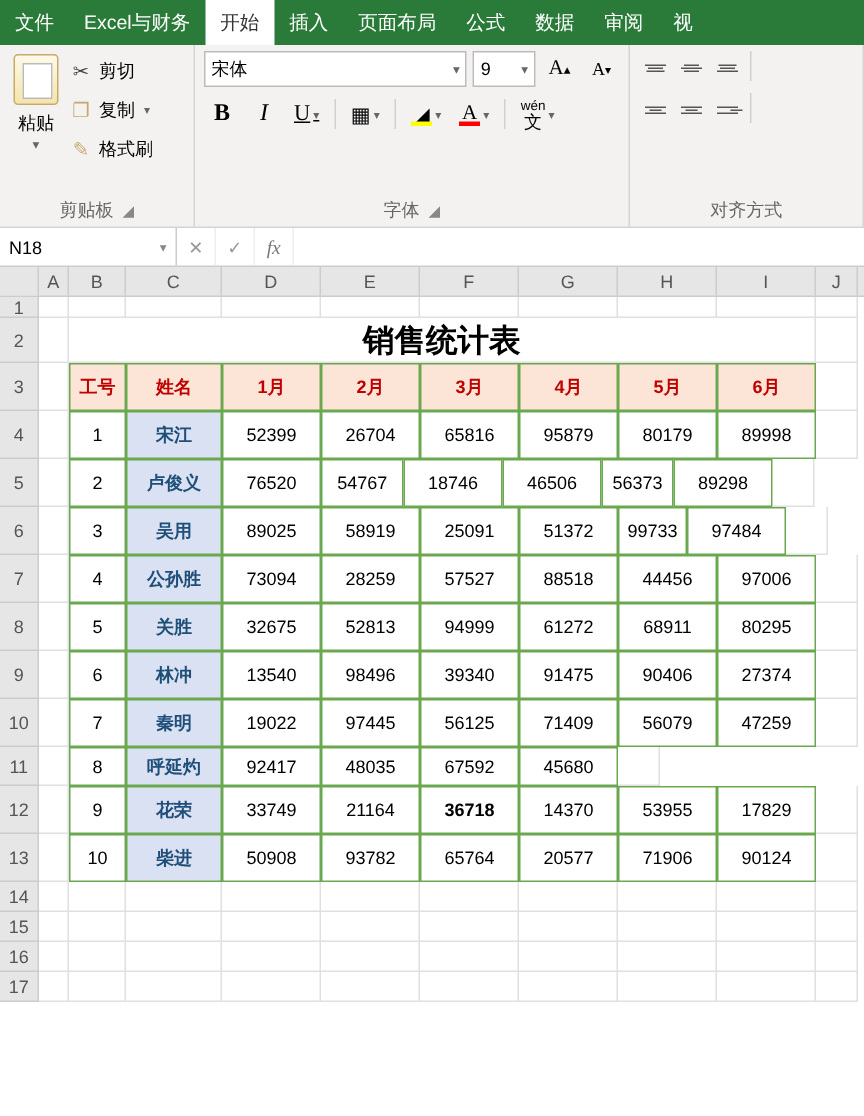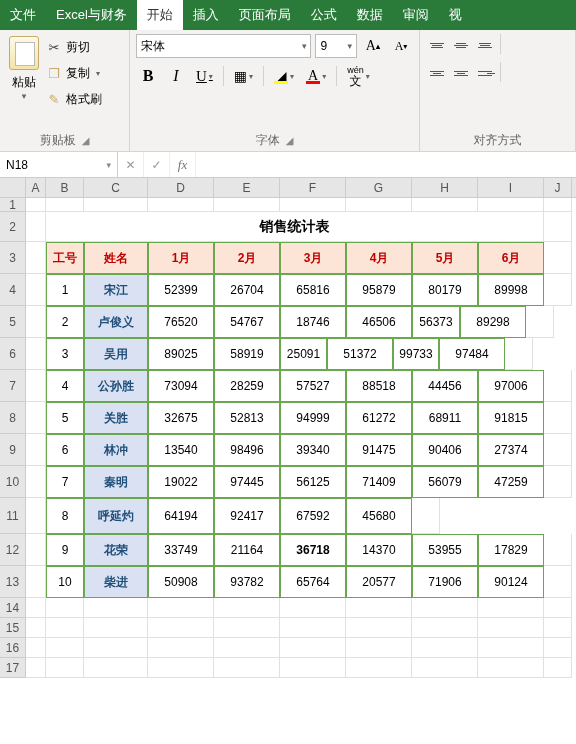--- a/index.html
+++ b/index.html
@@ -64,21 +64,21 @@
   .grid-wrap { position: relative; }
   .colhdr-row { display: flex; height: 20px; background: #e6e6e6; border-bottom: 1px solid #ccc; }
   .corner { width: 26px; border-right: 1px solid #ccc; background: #e6e6e6; }
   .colhdr { border-right: 1px solid #ccc; text-align: center; font-size: 12px; color: #555; line-height: 20px; }
   .rows { display: flex; flex-direction: column; }
   .row { display: flex; }
   .rowhdr { width: 26px; background: #e6e6e6; border-right: 1px solid #ccc; border-bottom: 1px solid #ccc; text-align: center; font-size: 12px; color: #555; display: flex; align-items: center; justify-content: center; }
   .cell { border-right: 1px solid #e0e0e0; border-bottom: 1px solid #e0e0e0; display: flex; align-items: center; padding: 0 4px; font-size: 12px; overflow: hidden; white-space: nowrap; }
   
   
-  .title-cell { font-family: SimSun, serif; font-size: 14px; font-weight: bold; justify-content: center; }
+  .title-cell { font-family: SimSun, serif; font-size: 21px; font-weight: bold; justify-content: center; }
   .thead { background: #fce5d6; color: #c00000; font-weight: bold; justify-content: center; border: 1px solid #6aa84f; }
   .idcell { justify-content: center; border: 1px solid #6aa84f; }
   .namecell { background: #d9e1f2; color: #1f4e79; font-weight: bold; justify-content: center; border: 1px solid #6aa84f; }
   .numcell { justify-content: center; border: 1px solid #6aa84f; }
 </style>
 </head>
 <body>
 
 <div class="menubar" id="menubar">
     <div class="tab">文件</div>
@@ -293,35 +293,35 @@
         <div class="cell numcell" style="width: 66px;">80179</div>
         <div class="cell numcell" style="width: 66px;">89998</div>
         <div class="cell" style="width: 28px;"></div>
       </div>
       <div class="row" style="height: 32px;">
         <div class="rowhdr">5</div>
         <div class="cell" style="width: 20px;"></div>
         <div class="cell idcell" style="width: 38px;">2</div>
         <div class="cell namecell" style="width: 64px;">卢俊义</div>
         <div class="cell numcell" style="width: 66px;">76520</div>
-        <div class="cell numcell" style="width: 66px;">54767</div>
+        <div class="cell numcell" style="width: 55px;">54767</div>
         <div class="cell numcell" style="width: 66px;">18746</div>
         <div class="cell numcell" style="width: 66px;">46506</div>
         <div class="cell numcell" style="width: 48px;">56373</div>
         <div class="cell numcell" style="width: 66px;">89298</div>
         <div class="cell" style="width: 28px;"></div>
       </div>
       <div class="row" style="height: 32px;">
         <div class="rowhdr">6</div>
         <div class="cell" style="width: 20px;"></div>
         <div class="cell idcell" style="width: 38px;">3</div>
         <div class="cell namecell" style="width: 64px;">吴用</div>
         <div class="cell numcell" style="width: 66px;">89025</div>
         <div class="cell numcell" style="width: 66px;">58919</div>
-        <div class="cell numcell" style="width: 47px;">25091</div>
+        <div class="cell numcell" style="width: 66px;">25091</div>
         <div class="cell numcell" style="width: 66px;">51372</div>
         <div class="cell numcell" style="width: 46px;">99733</div>
         <div class="cell numcell" style="width: 66px;">97484</div>
         <div class="cell" style="width: 28px;"></div>
       </div>
       <div class="row" style="height: 32px;">
         <div class="rowhdr">7</div>
         <div class="cell" style="width: 20px;"></div>
         <div class="cell idcell" style="width: 38px;">4</div>
         <div class="cell namecell" style="width: 64px;">公孙胜</div>
@@ -336,21 +336,21 @@
       <div class="row" style="height: 32px;">
         <div class="rowhdr">8</div>
         <div class="cell" style="width: 20px;"></div>
         <div class="cell idcell" style="width: 38px;">5</div>
         <div class="cell namecell" style="width: 64px;">关胜</div>
         <div class="cell numcell" style="width: 66px;">32675</div>
         <div class="cell numcell" style="width: 66px;">52813</div>
         <div class="cell numcell" style="width: 66px;">94999</div>
         <div class="cell numcell" style="width: 66px;">61272</div>
         <div class="cell numcell" style="width: 66px;">68911</div>
-        <div class="cell numcell" style="width: 66px;">91815</div>
+        <div class="cell numcell" style="width: 66px;">80295</div>
         <div class="cell" style="width: 28px;"></div>
       </div>
       <div class="row" style="height: 32px;">
         <div class="rowhdr">9</div>
         <div class="cell" style="width: 20px;"></div>
         <div class="cell idcell" style="width: 38px;">6</div>
         <div class="cell namecell" style="width: 64px;">林冲</div>
         <div class="cell numcell" style="width: 66px;">13540</div>
         <div class="cell numcell" style="width: 66px;">98496</div>
         <div class="cell numcell" style="width: 66px;">39340</div>
@@ -365,27 +365,27 @@
         <div class="cell idcell" style="width: 38px;">7</div>
         <div class="cell namecell" style="width: 64px;">秦明</div>
         <div class="cell numcell" style="width: 66px;">19022</div>
         <div class="cell numcell" style="width: 66px;">97445</div>
         <div class="cell numcell" style="width: 66px;">56125</div>
         <div class="cell numcell" style="width: 66px;">71409</div>
         <div class="cell numcell" style="width: 66px;">56079</div>
         <div class="cell numcell" style="width: 66px;">47259</div>
         <div class="cell" style="width: 28px;"></div>
       </div>
-      <div class="row" style="height: 36px;">
+      <div class="row" style="height: 26px;">
         <div class="rowhdr">11</div>
         <div class="cell" style="width: 20px;"></div>
         <div class="cell idcell" style="width: 38px;">8</div>
         <div class="cell namecell" style="width: 64px;">呼延灼</div>
-        <div class="cell numcell" style="width: 66px;">64194</div>
         <div class="cell numcell" style="width: 66px;">92417</div>
+        <div class="cell numcell" style="width: 66px;">48035</div>
         <div class="cell numcell" style="width: 66px;">67592</div>
         <div class="cell numcell" style="width: 66px;">45680</div>
         <div class="cell" style="width: 28px;"></div>
       </div>
       <div class="row" style="height: 32px;">
         <div class="rowhdr">12</div>
         <div class="cell" style="width: 20px;"></div>
         <div class="cell idcell" style="width: 38px;">9</div>
         <div class="cell namecell" style="width: 64px;">花荣</div>
         <div class="cell numcell" style="width: 66px;">33749</div>

